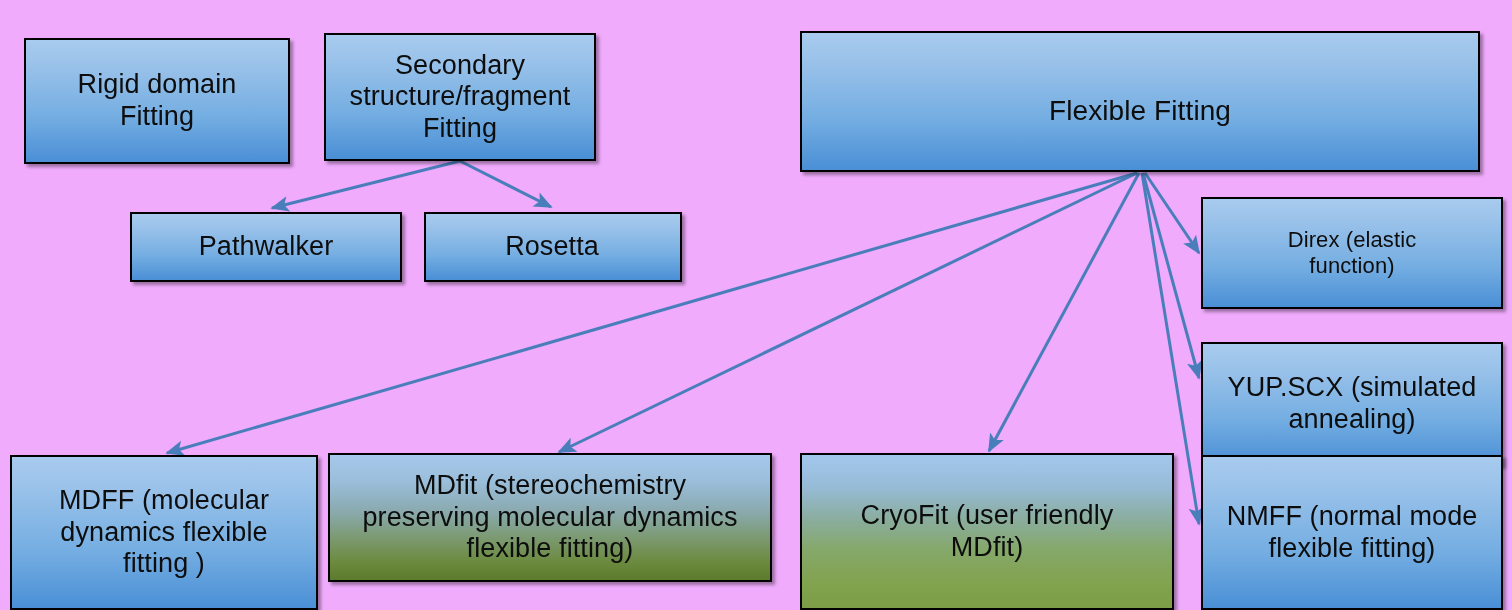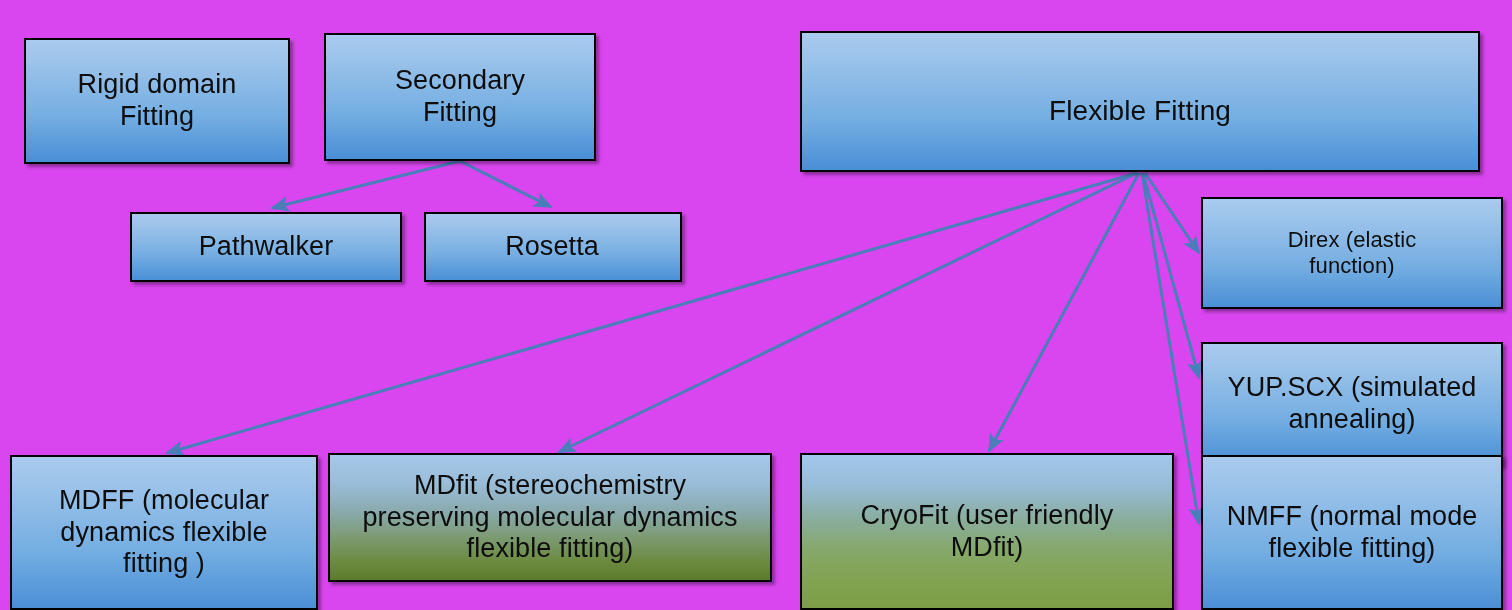--- a/index.html
+++ b/index.html
@@ -8,21 +8,21 @@
     width: 1512px;
     height: 610px;
     background: #ffffff;
     font-family: "Liberation Sans", sans-serif;
     overflow: hidden;
   }
   #diagram {
     position: relative;
     width: 1512px;
     height: 610px;
-    background: #d946ef;
+    background: #f0abfc;
   }
   svg.connectors {
     position: absolute;
     left: 0;
     top: 0;
     width: 1512px;
     height: 610px;
     pointer-events: none;
     z-index: 1;
   }
@@ -74,20 +74,21 @@
   <div id="node-layer">
       <div class="node" style="left: 24px; top: 38px; width: 266px; height: 126px; font-size: 27px;">
         <div style="width: 100%;">
           <span>Rigid domain</span>
           <span>Fitting</span>
         </div>
       </div>
       <div class="node" style="left: 324px; top: 33px; width: 272px; height: 128px; font-size: 27px;">
         <div style="width: 100%;">
           <span>Secondary</span>
+          <span>structure/fragment</span>
           <span>Fitting</span>
         </div>
       </div>
       <div class="node" style="left: 130px; top: 212px; width: 272px; height: 70px; font-size: 27px;">
         <div style="width: 100%;">
           <span>Pathwalker</span>
         </div>
       </div>
       <div class="node" style="left: 424px; top: 212px; width: 258px; height: 70px; font-size: 27px; padding-left: 6px;">
         <div style="width: 100%;">

